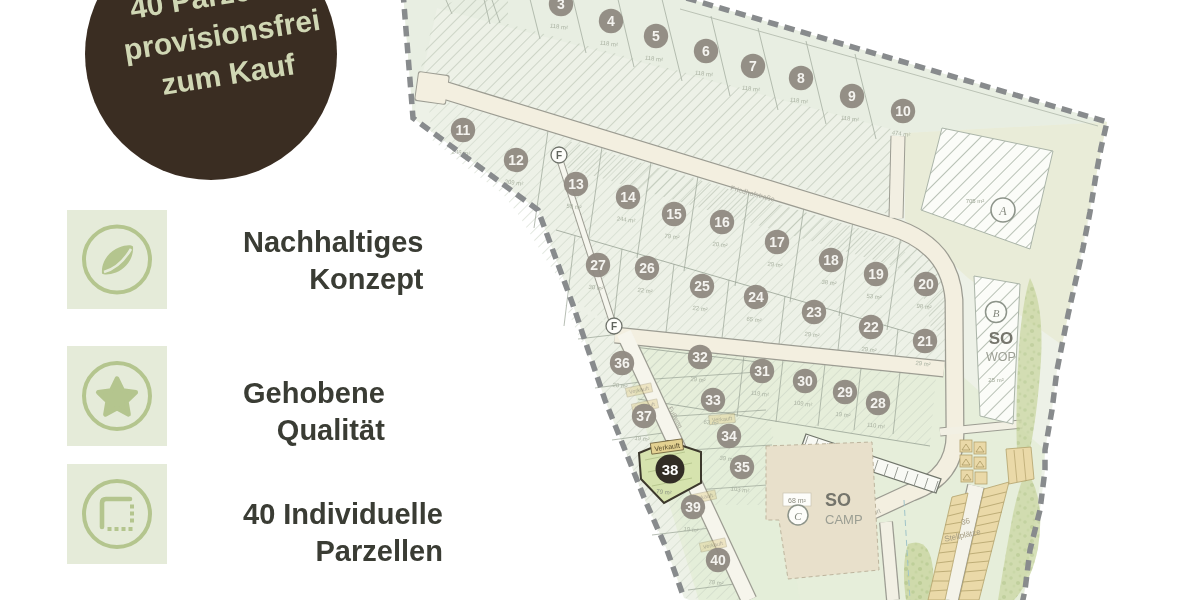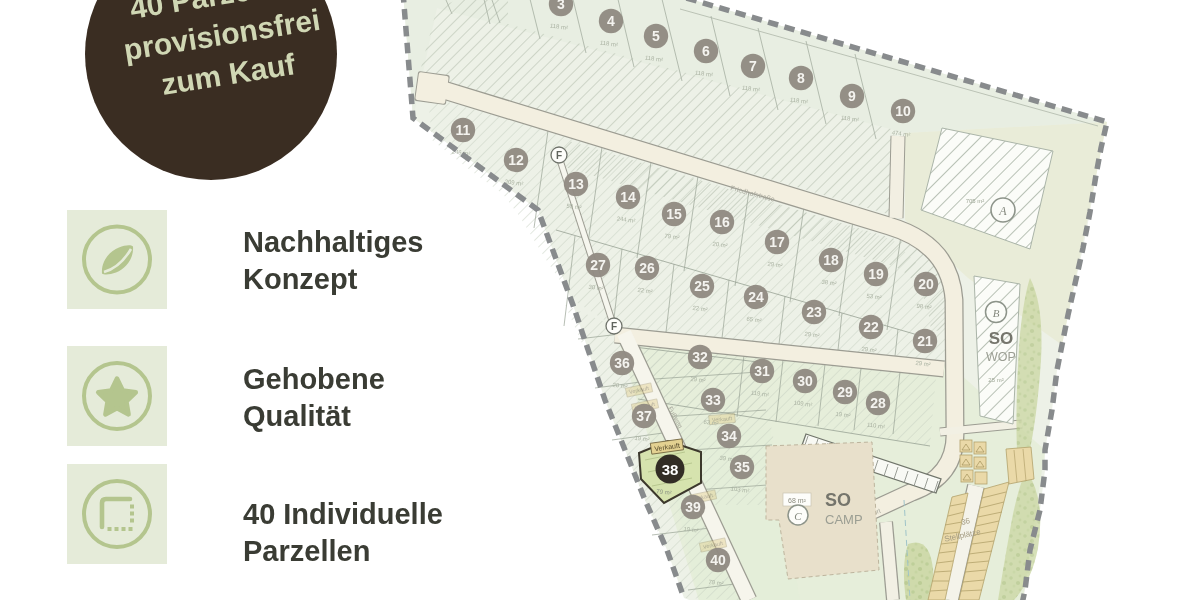--- a/index.html
+++ b/index.html
@@ -1,19 +1,19 @@
 <!DOCTYPE html>
 <html lang="de"><head><meta charset="utf-8">
 <style>
 html,body{margin:0;padding:0;}
 body{width:1200px;height:600px;overflow:hidden;background:#ffffff;font-family:"Liberation Sans",sans-serif;position:relative;}
 .badge{position:absolute;left:85px;top:-72px;width:252px;height:252px;border-radius:50%;background:#3a2d22;}
 .badgetext{position:absolute;left:72px;top:-25px;width:300px;transform:rotate(-9deg);text-align:center;color:#d0d7b4;font-weight:bold;font-size:30px;line-height:40px;}
 .tile{position:absolute;left:67px;width:100px;height:100px;background:#e5ebd9;}
-.feat{position:absolute;left:243px;font-size:29px;font-weight:bold;color:#3a3c34;line-height:37px;letter-spacing:0px;}
+.feat{position:absolute;left:243px;font-size:29px;font-weight:bold;color:#3a3c34;line-height:37px;letter-spacing:0px;text-align:right;}
 </style></head>
 <body>
 
 <div class="badge"></div>
 
 <div class="badgetext">40 Parzellen<br>provisionsfrei<br>zum Kauf</div>
 
 <div class="tile" style="top:210px;height:99px">
 <svg width="100" height="99" viewBox="0 0 100 99">
 
@@ -28,21 +28,21 @@
 <div class="feat" style="top:224px">Nachhaltiges<br>Konzept</div>
 
 <div class="tile" style="top:346px">
 <svg width="100" height="100" viewBox="0 0 100 100">
 
 <circle cx="50" cy="50" r="33" fill="none" stroke="#b4c58e" stroke-width="4"></circle>
 
 <path d="M50,32.5 L55.8,44.4 L68.8,46.3 L59.4,55.5 L61.6,68.4 L50,62.3 L38.4,68.4 L40.6,55.5 L31.2,46.3 L44.2,44.4 Z" fill="#b4c58e" stroke="#b4c58e" stroke-width="4.5" stroke-linejoin="round"></path>
 </svg></div>
 
-<div class="feat" style="top:361px">Gehobene<br>Qualität</div>
+<div class="feat" style="top:375px">Gehobene<br>Qualität</div>
 
 <div class="tile" style="top:464px">
 <svg width="100" height="100" viewBox="0 0 100 100">
 
 <circle cx="50" cy="50" r="33" fill="none" stroke="#b4c58e" stroke-width="4"></circle>
 
 <g transform="translate(50,50)">
 <path d="M13,-15 L-11,-15 Q-15,-15 -15,-11 L-15,13" fill="none" stroke="#b4c58e" stroke-width="4.6" stroke-linecap="round"></path>
 <g fill="#b4c58e">
 <rect x="-9.5" y="13" width="4" height="4"></rect>

